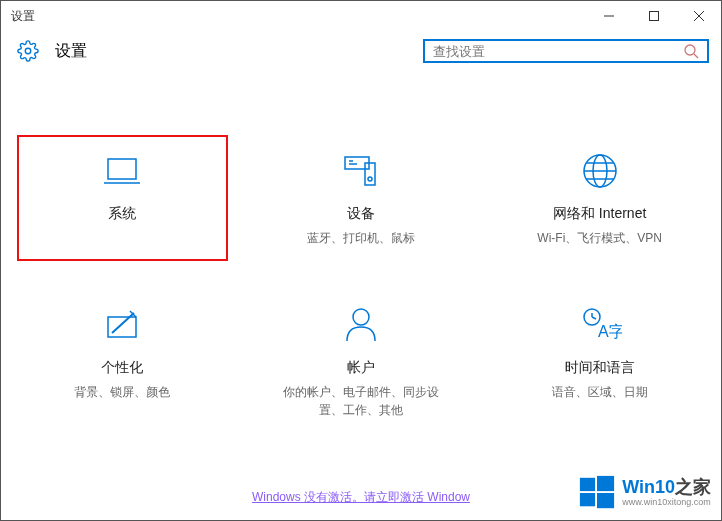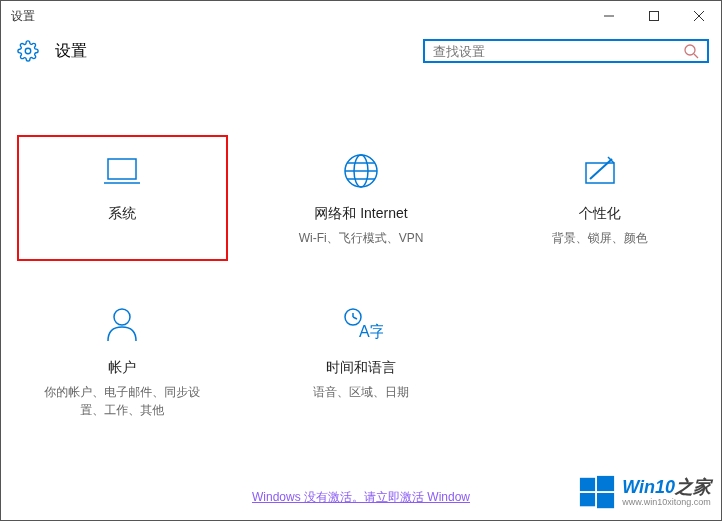--- a/index.html
+++ b/index.html
@@ -18,21 +18,21 @@
   .grid { display: grid; grid-template-columns: repeat(3, 1fr); column-gap: 20px; row-gap: 70px; padding: 60px 20px 0 20px; gap: 36px; }
   .tile { display: flex; flex-direction: column; align-items: center; text-align: center; padding: 10px 4px; cursor: pointer; }
   .tile.highlight { outline: 2px solid #e11; outline-offset: 2px; }
   .tile-icon { width: 44px; height: 44px; margin-bottom: 12px; }
   .tile-title { font-size: 14px; color: #222; margin-bottom: 6px; }
   .tile-desc { font-size: 12px; color: #666; line-height: 1.5; max-width: 170px; }
   .activation { position: absolute; bottom: 14px; left: 50%; transform: translateX(-50%); color: #8b5cf6; font-size: 12px; text-decoration: underline; white-space: nowrap; }
   .watermark { position: absolute; right: 6px; bottom: 6px; display: flex; align-items: center; gap: 6px; background: rgba(255,255,255,0.85); padding: 2px 4px; }
   .watermark-logo { width: 38px; height: 38px; }
   .watermark-text { display: flex; flex-direction: column; line-height: 1.1; }
-  .watermark-main { font-size: 18px; font-weight: 600; font-style: italic; }
+  .watermark-main { font-size: 18px; font-weight: 600; }
   .watermark-main .w { color: #0078d7; }
   .watermark-main .zhi { color: #444; }
   .watermark-sub { font-size: 9px; color: #888; }
 </style>
 </head>
 <body>
 
 <div class="titlebar">
   <span class="titlebar-title">设置</span>
   <div class="win-controls">
@@ -79,20 +79,33 @@
   <div class="tile highlight">
     <span class="tile-icon">
       <svg viewBox="0 0 44 44" fill="none" stroke="#0078d7" stroke-width="1.5">
           <rect x="8" y="10" width="28" height="20"></rect>
           <line x="4" y1="34" x2="40" y2="34" x1="4"></line>
         </svg>
     </span>
     <div class="tile-title">系统</div>
   </div>
 
+  <div class="tile">
+    <span class="tile-icon">
+      <svg viewBox="0 0 44 44" fill="none" stroke="#0078d7" stroke-width="1.5">
+          <rect x="6" y="8" width="24" height="12"></rect>
+          <rect x="26" y="14" width="10" height="22"></rect>
+          <circle cx="31" cy="30" r="2"></circle>
+          <line x1="10" y1="12" x2="14" y2="12"></line>
+          <line x1="10" y1="15" x2="18" y2="15"></line>
+        </svg>
+    </span>
+    <div class="tile-title">设备</div>
+    <div class="tile-desc">蓝牙、打印机、鼠标</div>
+  </div>
 
   <div class="tile">
     <span class="tile-icon">
       <svg viewBox="0 0 44 44" fill="none" stroke="#0078d7" stroke-width="1.5">
           <circle cx="22" cy="22" r="16"></circle>
           <ellipse cx="22" cy="22" rx="7" ry="16"></ellipse>
           <line x1="6" y1="22" x2="38" y2="22"></line>
           <line x1="8" y1="14" x2="36" y2="14"></line>
           <line x1="8" y1="30" x2="36" y2="30"></line>
         </svg>

